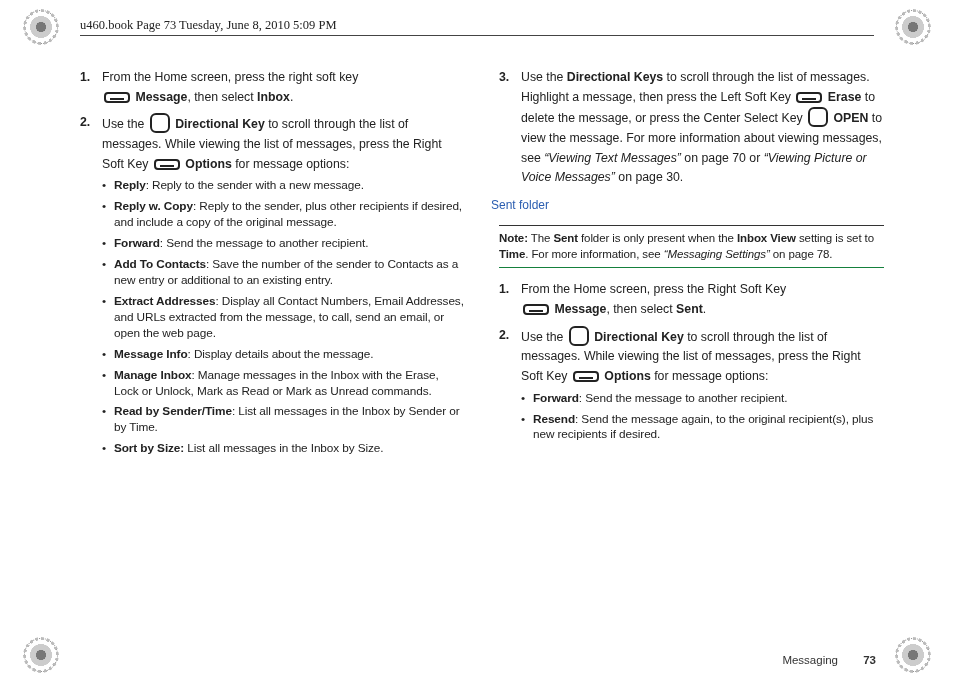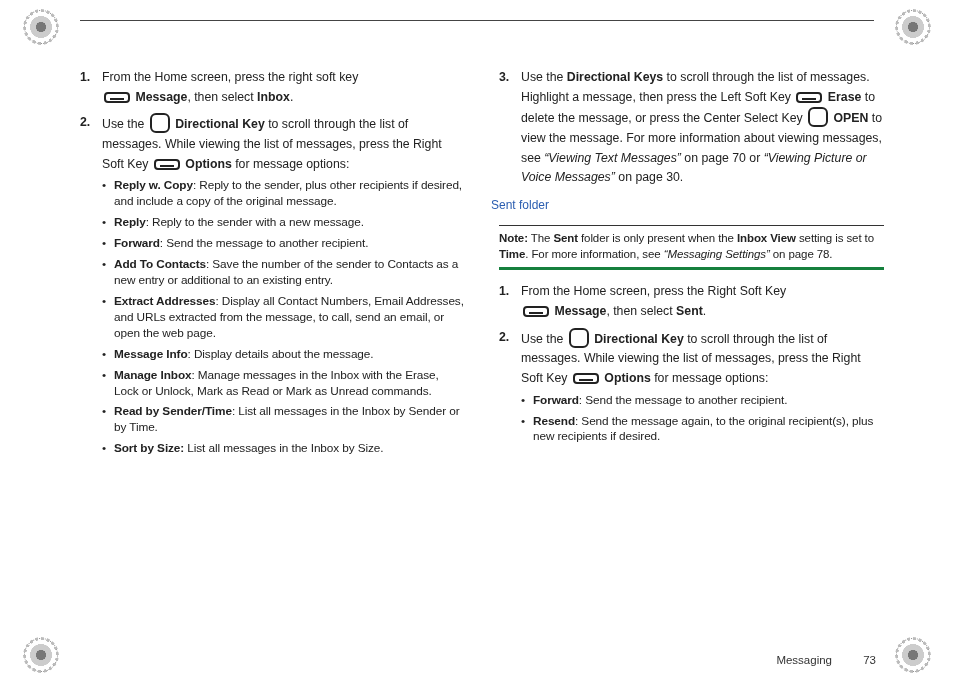--- a/index.html
+++ b/index.html
@@ -112,66 +112,67 @@
     i { font-style: italic; }
 
     .sect-head {
       color: #2a5db0;
       font-weight: normal;
       font-size: 12px;
       margin: 8px 0 4px -8px;
     }
     .note-block {
       border-top: 1px solid #333;
-      border-bottom: 3px solid #15803d;
+      border-bottom: 1px solid #15803d;
       padding: 5px 0;
       margin: 10px 0 12px 0;
       font-size: 11.5px;
       line-height: 1.35;
     }
     .footer {
       position: absolute;
       bottom: 16px;
       right: 78px;
       font-size: 11.5px;
       color: #333;
     }
-    .footer .pg { margin-left: 28px; }
+    .footer .pg { margin-left: 22px; font-weight: bold; }
   </style>
 </head>
 <body>
 
 <div class="corner-gear tl"></div>
 <div class="corner-gear tr"></div>
 <div class="corner-gear bl"></div>
 <div class="corner-gear br"></div>
 
 <div class="header-line">
+  <span>u460.book  Page 73  Tuesday, June 8, 2010  5:09 PM</span>
   <hr class="rule">
 </div>
 
 <div class="page">
 
   <div class="col">
     <ol class="numlist">
       <li>
         <span class="num">1.</span>
         <span>From the Home screen, press the right soft key</span><br>
         <span class="softkey"></span>
         <b>Message</b><span>, then select </span><b>Inbox</b><span>.</span>
       </li>
       <li>
         <span class="num">2.</span>
         <span>Use the </span><span class="dirkey"></span>
         <b>Directional Key</b><span> to scroll through the list of messages. While viewing the list of messages, press the Right Soft Key </span><span class="softkey"></span>
         <b>Options</b><span> for message options:</span>
 
         <ul class="bullets condensed">
+          <li><b>Reply</b><span>: Reply to the sender with a new message.</span></li>
           <li><b>Reply w. Copy</b><span>: Reply to the sender, plus other recipients if desired, and include a copy of the original message.</span></li>
-          <li><b>Reply</b><span>: Reply to the sender with a new message.</span></li>
           <li><b>Forward</b><span>: Send the message to another recipient.</span></li>
           <li><b>Add To Contacts</b><span>: Save the number of the sender to Contacts as a new entry or additional to an existing entry.</span></li>
           <li><b>Extract Addresses</b><span>: Display all Contact Numbers, Email Addresses, and URLs extracted from the message, to call, send an email, or open the web page.</span></li>
           <li><b>Message Info</b><span>: Display details about the message.</span></li>
           <li><b>Manage Inbox</b><span>: Manage messages in the Inbox with the Erase, Lock or Unlock, Mark as Read or Mark as Unread commands.</span></li>
           <li><b>Read by Sender/Time</b><span>:  List all messages in the Inbox by Sender or by Time.</span></li>
           <li><b>Sort by Size:</b><span> List all messages in the Inbox by Size.</span></li>
         </ul>
       </li>
     </ol>

